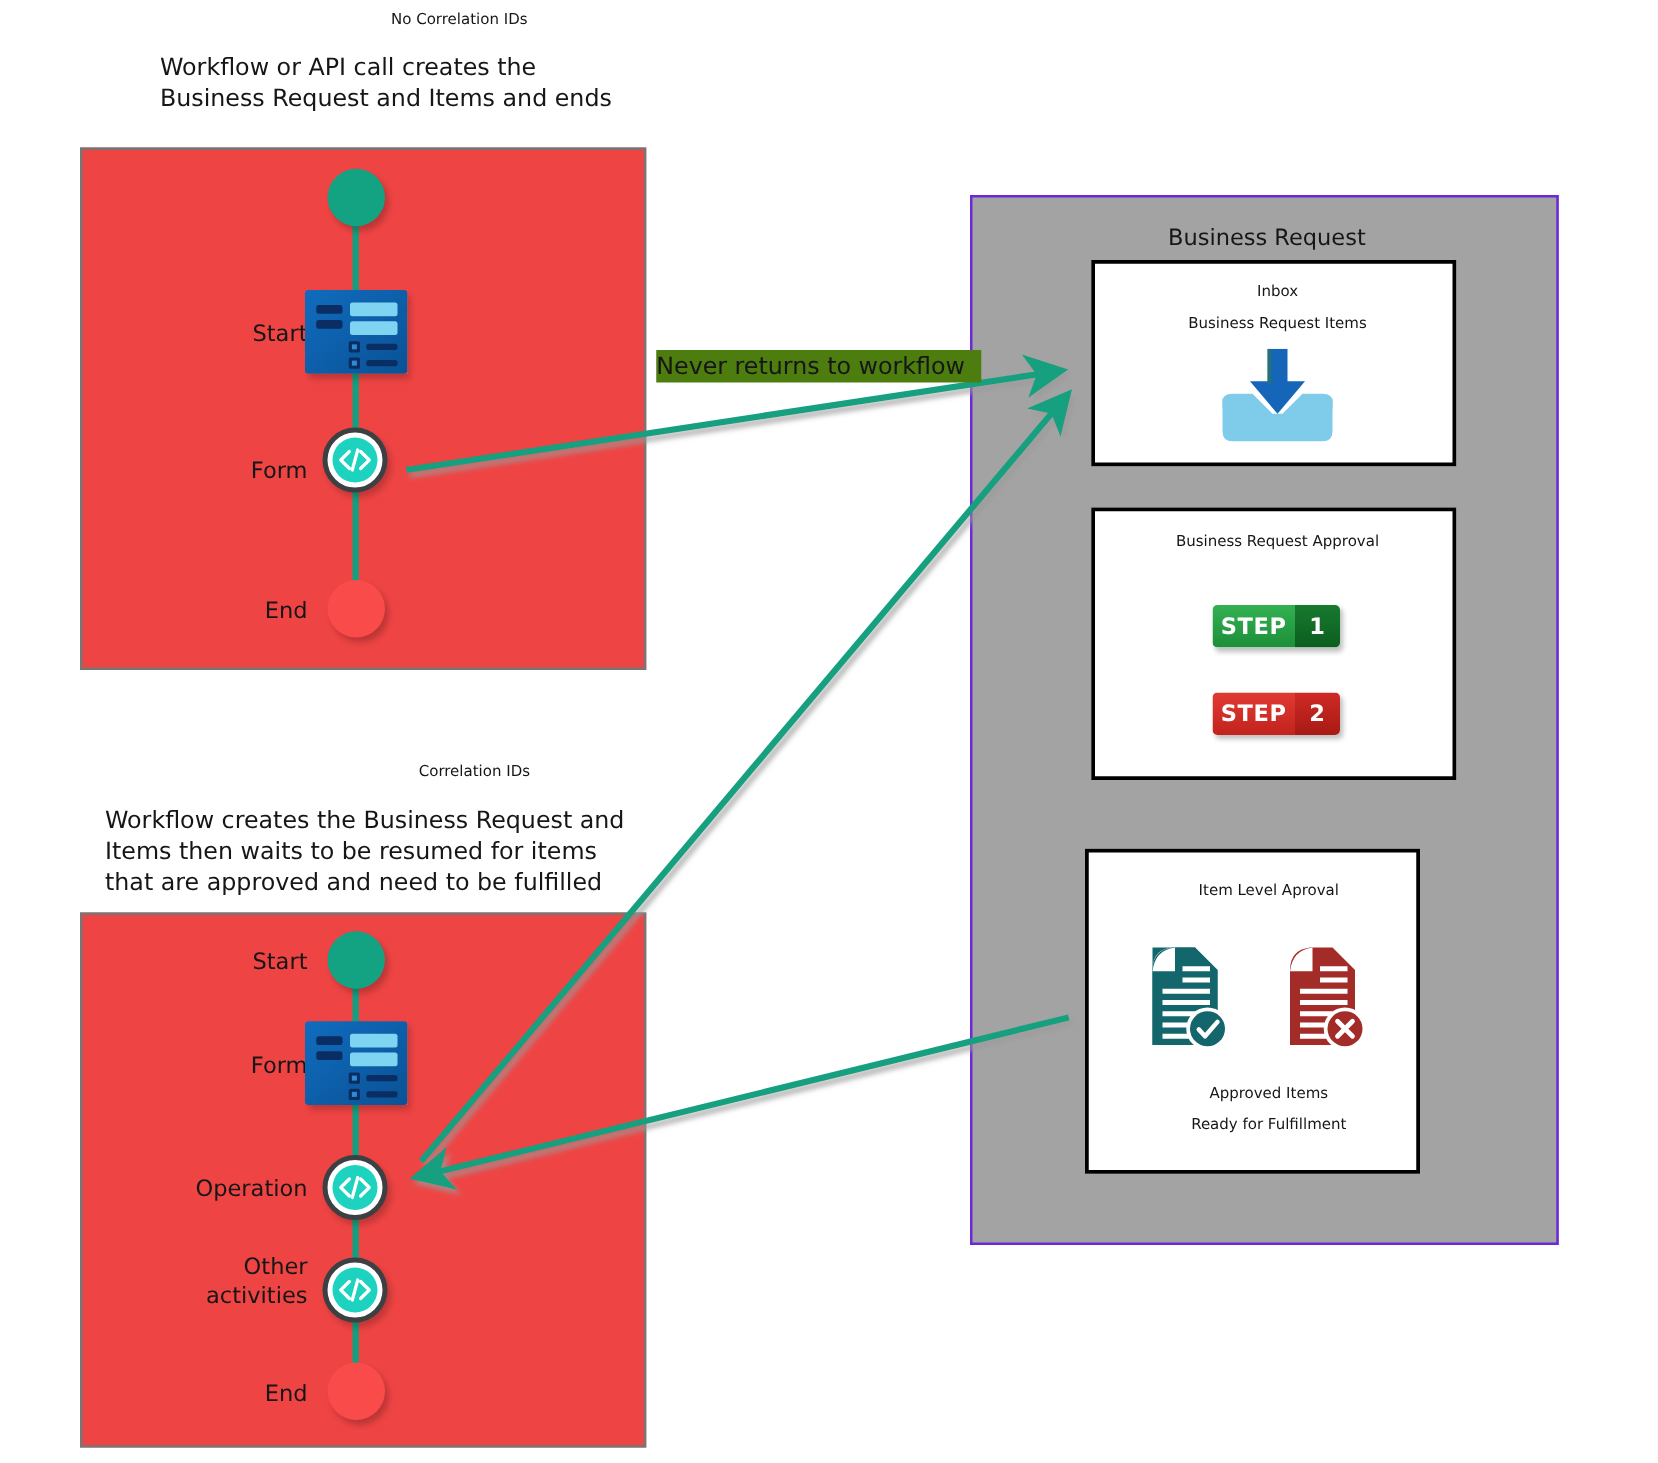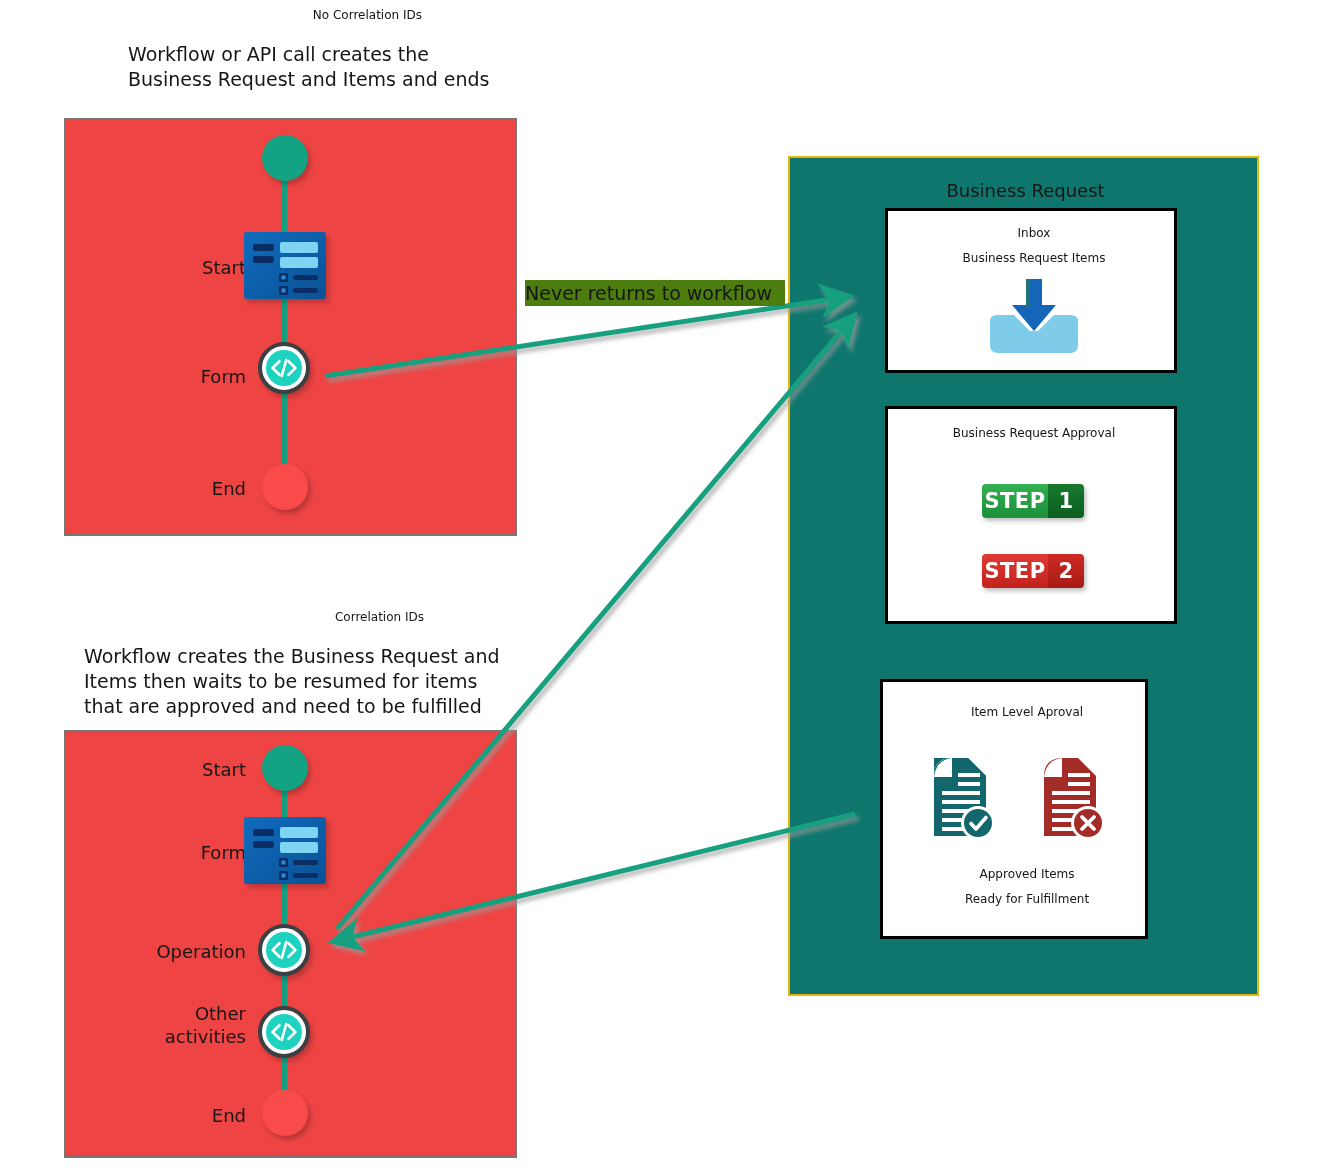--- a/index.html
+++ b/index.html
@@ -7,21 +7,21 @@
        font-family:"DejaVu Sans",sans-serif;color:#161616;}
   .canvas{position:absolute;inset:0;}
   .abs{position:absolute;}
 
   
   .sec-title{font-size:12px;text-align:right;white-space:nowrap;}
   .sec-desc{font-size:19px;line-height:25px;white-space:pre-line;}
 
   
   .wf-box{border:2px solid #767676;background:#ef4444;box-sizing:border-box;}
-  .right-panel{border:2px solid #eab308;background:#0f766e;box-sizing:border-box;margin-left:12px;}
+  .right-panel{border:2px solid #6d28d9;background:#a3a3a3;box-sizing:border-box;}
   .inner-box{border:3px solid #000;background:#fff;box-sizing:border-box;}
   .panel-title{font-size:18px;text-align:center;white-space:nowrap;}
   .box-title{font-size:12px;text-align:center;line-height:25px;white-space:pre-line;}
 
   
   .rail{position:absolute;width:5px;background:#13A07F;}
   .node-label{position:absolute;font-size:18px;line-height:23px;text-align:right;
               white-space:pre-line;}
 
   .dot{position:absolute;border-radius:50%;box-shadow:3px 4px 5px rgba(0,0,0,.22);}
@@ -44,21 +44,21 @@
   .arrows{position:absolute;inset:0;pointer-events:none;}
   .arrow-label{position:absolute;font-size:19px;line-height:26px;
                white-space:pre-line;background:transparent;}
 
   
   .step-badge{position:absolute;display:flex;height:34px;border-radius:4px;
               overflow:hidden;box-shadow:2px 3px 4px rgba(0,0,0,.25);
               font-family:"DejaVu Sans",sans-serif;}
   .step-badge .word,.step-badge .num{
               display:flex;align-items:center;justify-content:center;
-              color:#fff;font-weight:bold;font-size:21px;letter-spacing:.5px;}
+              color:#fff;font-weight:bold;font-size:18px;letter-spacing:.5px;}
   .step-badge .word{width:66px;}
   .step-badge .num{width:36px;}
   .sb-green .word{background:linear-gradient(#34b052,#1c8f39);}
   .sb-green .num{background:linear-gradient(#177a2e,#0c5e20);}
   .sb-red   .word{background:linear-gradient(#e03a33,#c2231d);}
   .sb-red   .num{background:linear-gradient(#cf2a24,#a81a15);}
 </style>
 </head>
 <body>
 

